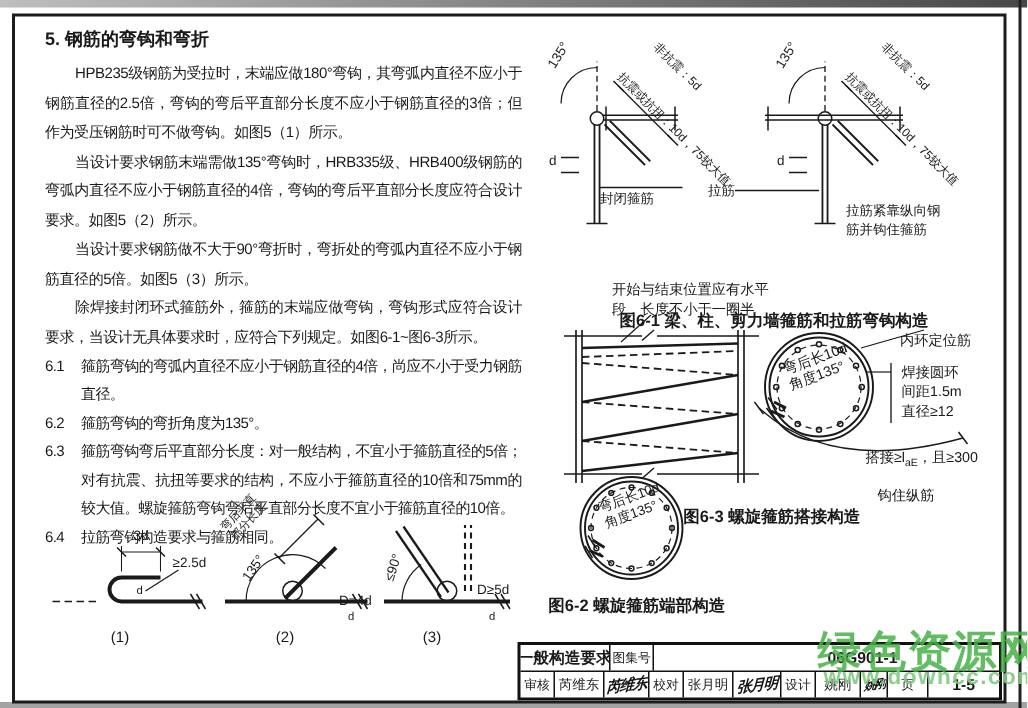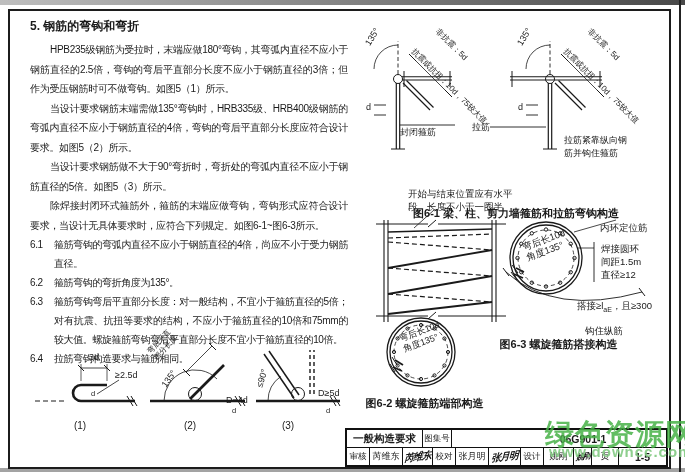--- a/index.html
+++ b/index.html
@@ -245,25 +245,25 @@
     <span style="display:block;">角度135°</span>
   </div>
   <div class="abs lbl" style="left:600px;top:222px;font-size:9.5px;">内环定位筋</div>
   <div class="abs lbl" style="left:601px;top:243px;font-size:9.5px;">焊接圆环</div>
   <div class="abs lbl" style="left:601px;top:256px;font-size:9.5px;">间距1.5m</div>
   <div class="abs lbl" style="left:601px;top:269px;font-size:9.5px;">直径≥12</div>
   <div class="abs lbl" style="left:577px;top:300px;font-size:9.5px;">
     <span>搭接≥l</span><sub style="font-size:7px;">aE</sub><span>，且≥300</span>
   </div>
   <div class="abs lbl" style="left:585px;top:325px;font-size:9.5px;">钩住纵筋</div>
-  <div class="cap" style="left:496px;top:337px;width:125px;">图6-3  螺旋箍筋搭接构造</div>
+  <div class="cap" style="left:452px;top:337px;width:125px;">图6-3  螺旋箍筋搭接构造</div>
 
   <div class="abs tb">
     <div class="tbr tbr1">
-      <div class="tbc bold" style="width:76px;font-size:10.5px;text-align:center;">一般构造要求</div>
+      <div class="tbc bold" style="width:60px;font-size:10.5px;text-align:center;">一般构造要求</div>
       <div class="tbc" style="width:29px;font-size:8.5px;">图集号</div>
       <div class="tbc bold" style="flex:1;font-size:10.5px;margin-left:48px;">06G901-1</div>
     </div>
     <div class="tbr">
       <div class="tbc" style="width:23px;font-size:8.5px;">审核</div>
       <div class="tbc" style="width:33px;font-size:9px;">芮维东</div>
       <div class="tbc" style="width:30px;">
           <span class="sig">芮维东</span>
         </div>
       <div class="tbc" style="width:23px;font-size:8.5px;">校对</div>

